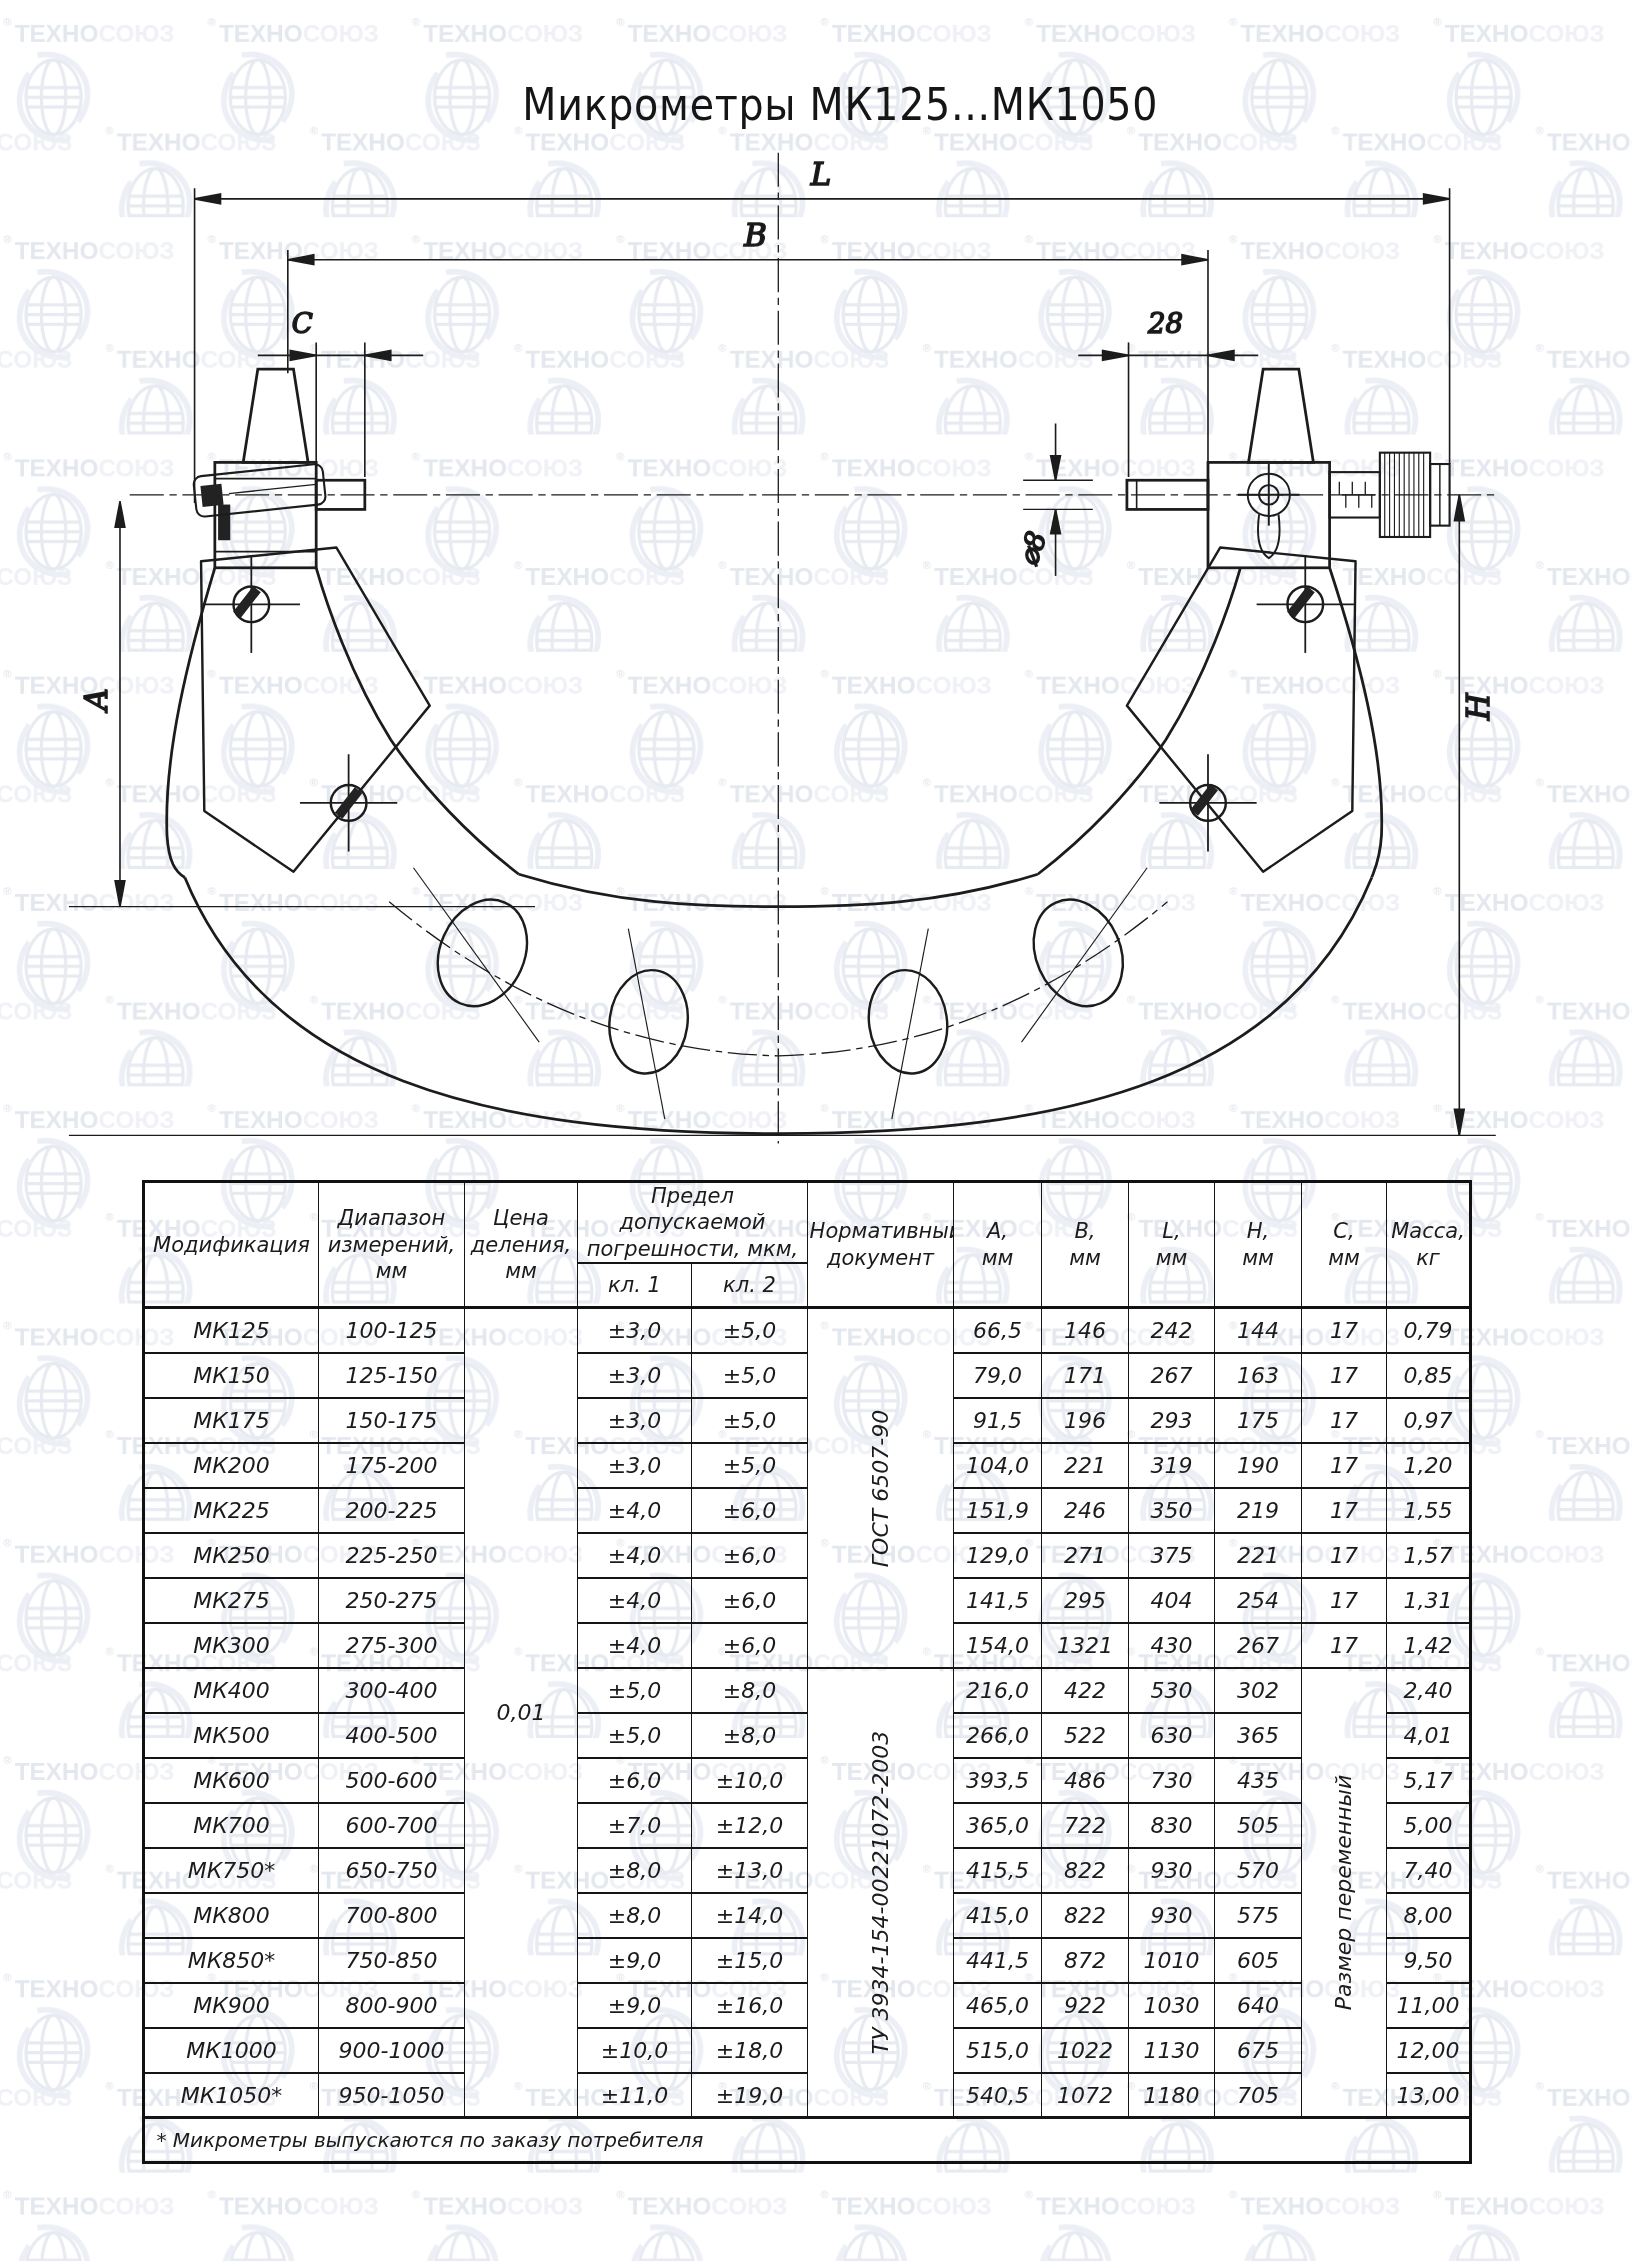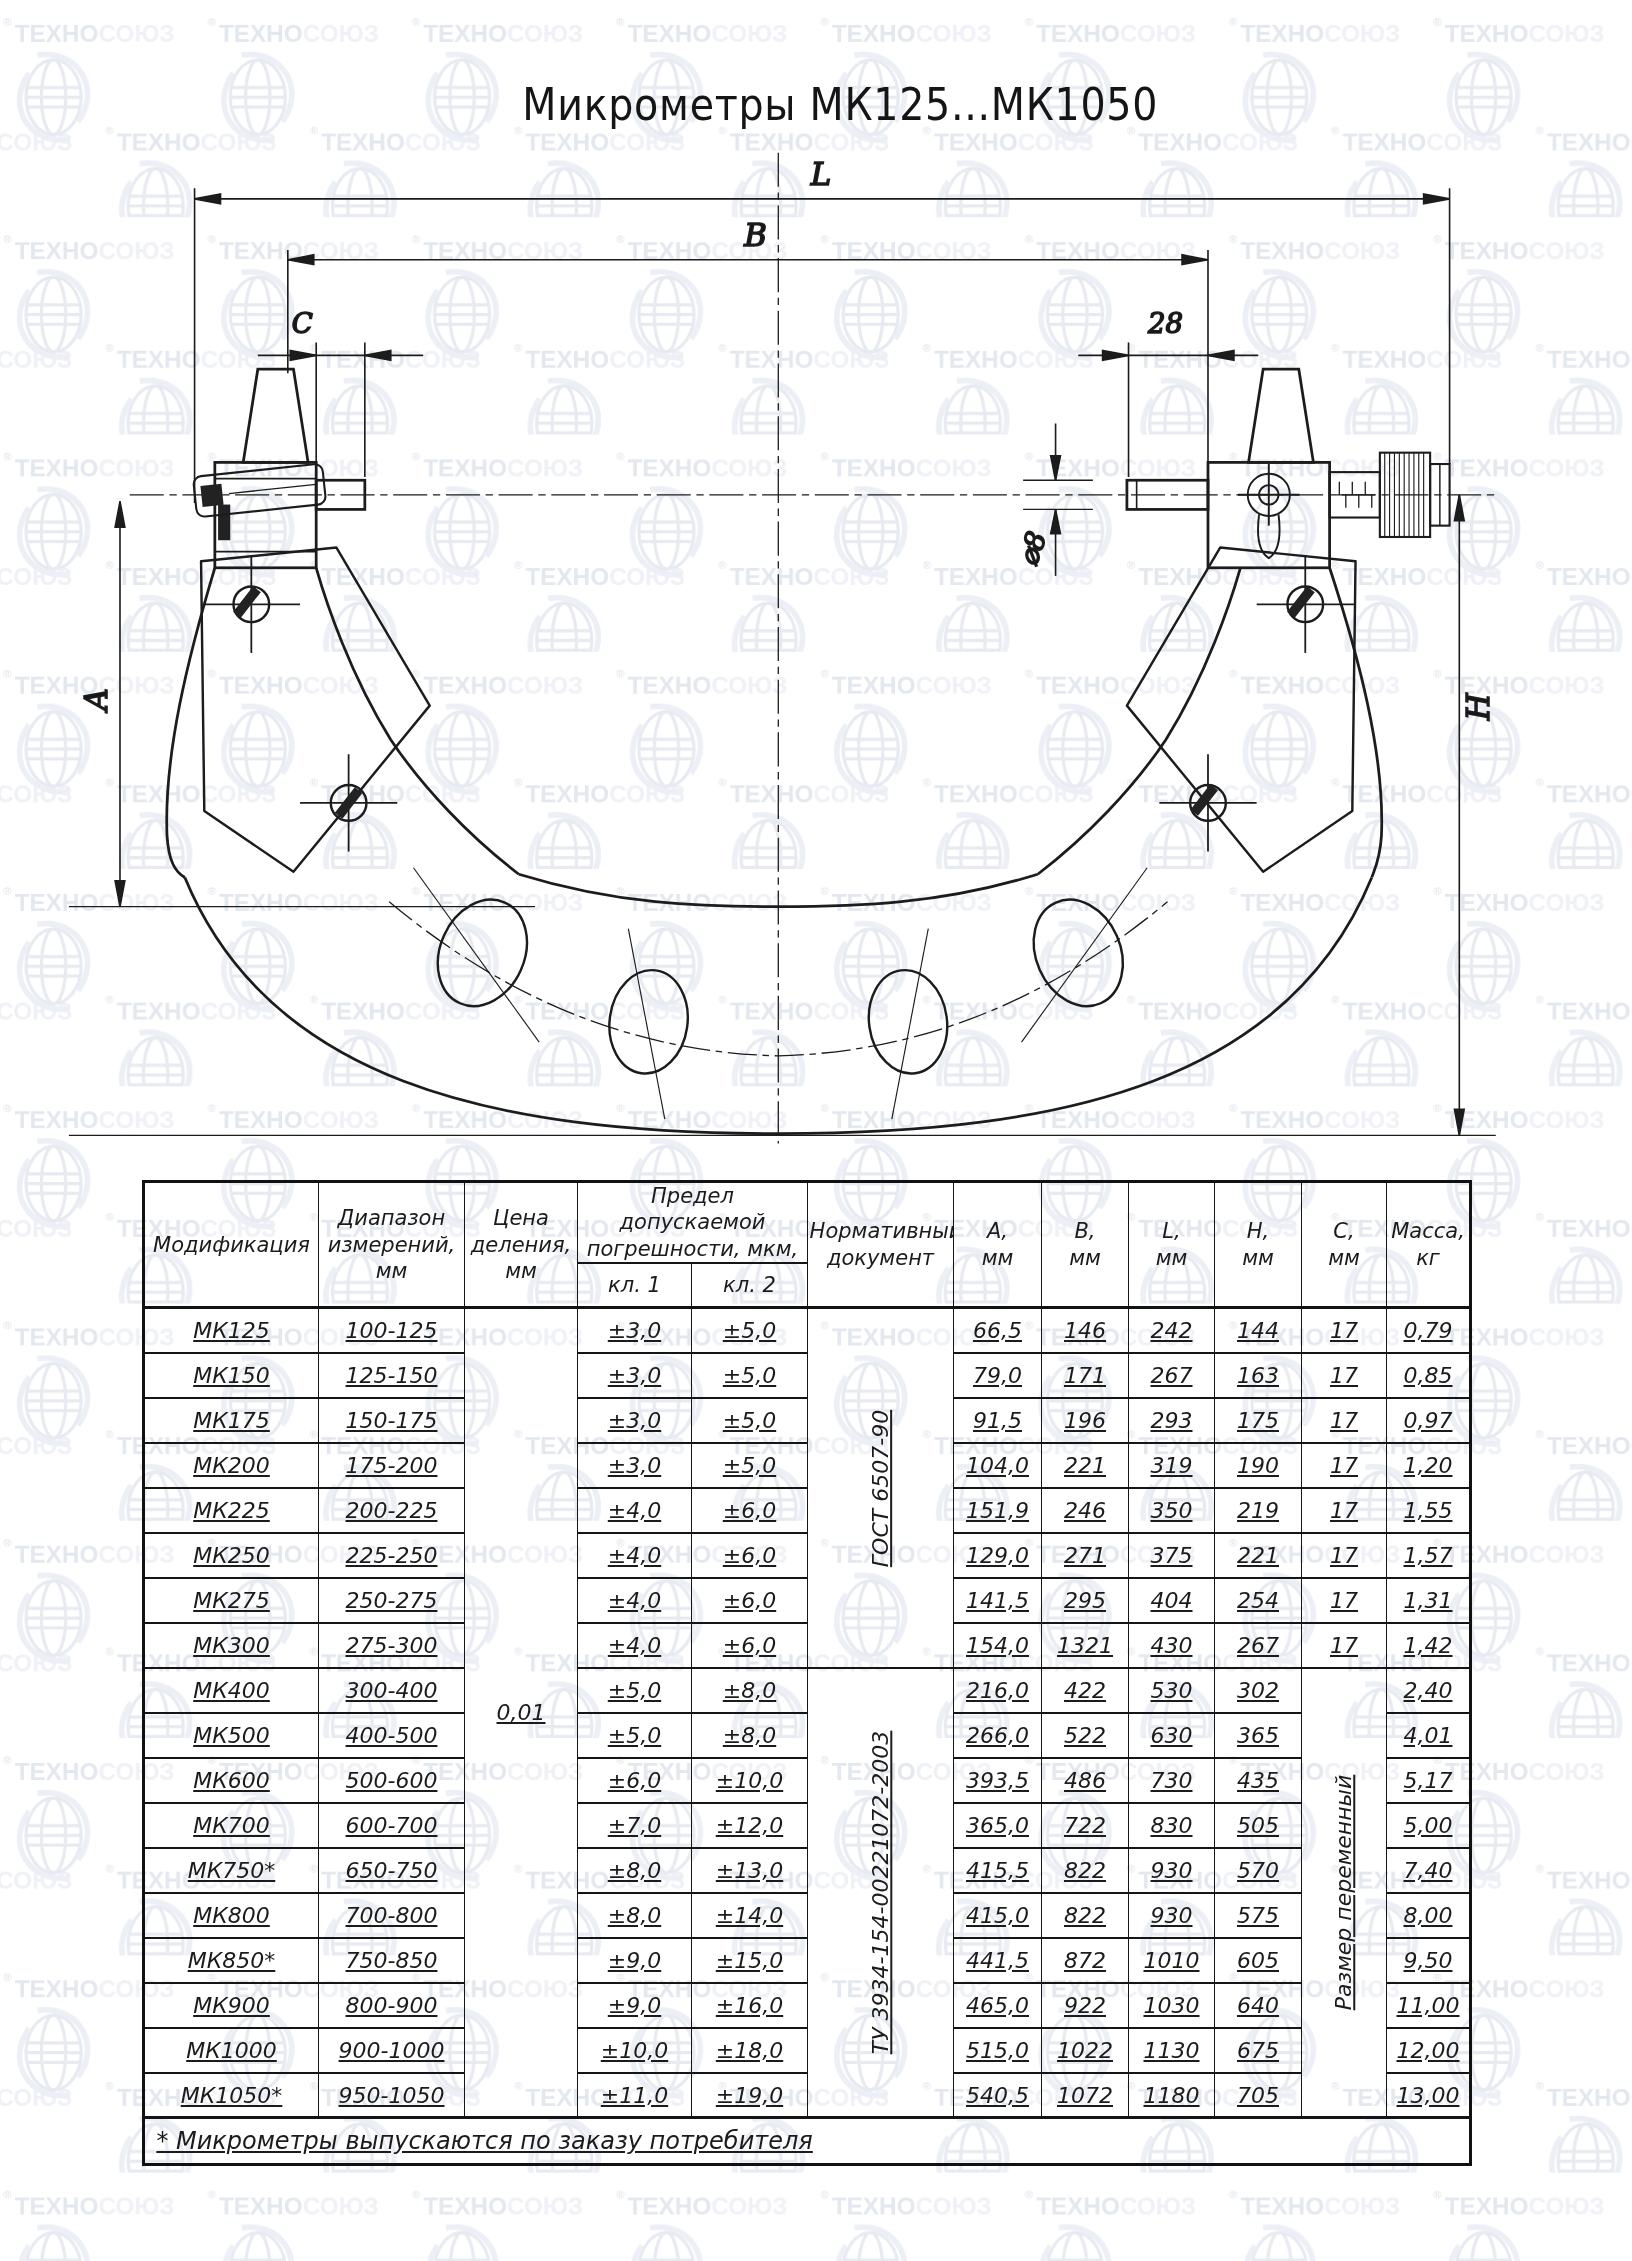--- a/index.html
+++ b/index.html
@@ -26,24 +26,24 @@
   }
   #spec-table th,#spec-table td{
     border:1.6px solid #151515;border-top-width:2.4px;border-bottom-width:2.4px;
     text-align:center;vertical-align:middle;padding:0 1.6px;
     font-style:italic;font-size:22px;color:#1b1b1b;background:transparent;
     font-family:"DejaVu Sans",sans-serif;overflow:hidden;
   }
   #spec-table{border:3.2px solid #111;}
   #spec-table thead th{font-weight:normal;font-size:21px;line-height:1.25;white-space:pre-line;font-style:italic;}
   #spec-table thead{border-bottom:3.2px solid #111;}
-  #spec-table tbody tr{height:45px;text-decoration:underline;}
+  #spec-table tbody tr{height:45px;}
   .rotcell div{display:flex;align-items:center;justify-content:center;height:100%;}
   .rotcell span{transform:rotate(-90deg);white-space:nowrap;display:inline-block;font-size:22px;}
-  #footnote-row td{text-align:left;font-size:24px;padding:8px 11.4px;border-top-width:3.2px;}
+  #footnote-row td{text-align:left;font-size:20px;padding:8px 11.4px;border-top-width:3.2px;}
   .w216{width:175px}.w180{width:146px}.w139{width:113px}.w140{width:114px}
   .w143{width:116px}.w108{width:88px}.w107{width:87px}.w106{width:86px}
   .w105{width:85px}.w103{width:84px}
 </style>
 </head>
 <body>
 
 <svg id="watermark" width="1632" height="2261" aria-hidden="true" viewBox="0 0 2013 2789">
   <defs>
     <g id="wm-globe" stroke="#d3d9e4" stroke-width="4" fill="none">

